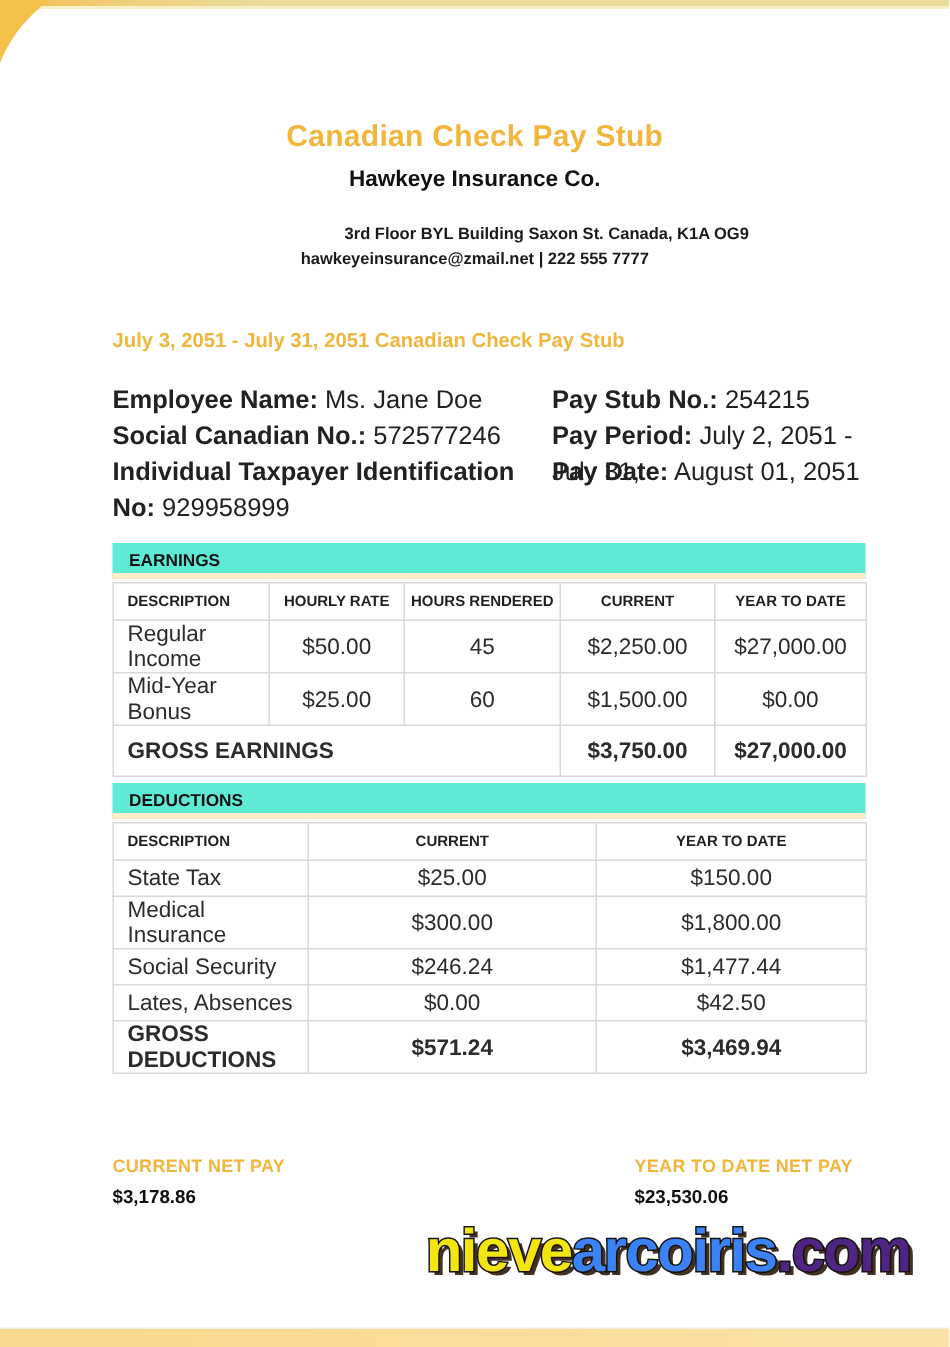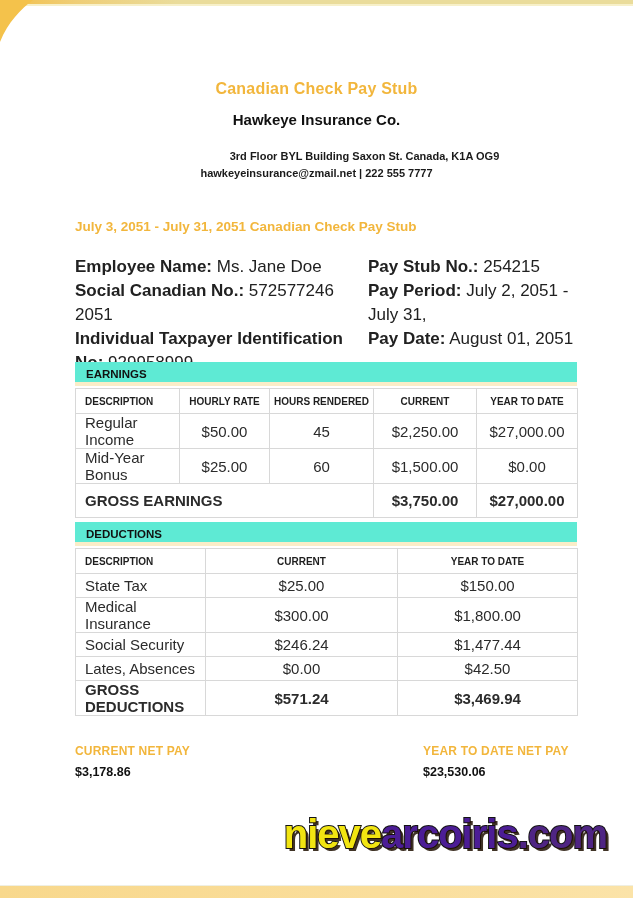--- a/index.html
+++ b/index.html
@@ -16,21 +16,21 @@
     border-bottom:2px solid #F7F0C9;
   }
   .corner-wedge { position:absolute; top:0; left:0; width:42px; height:42px; }
   .bottom-bar {
     position:absolute; bottom:0; left:0; width:633px; height:13px;
     background:linear-gradient(to right,#F8D88C 0%,#FADE9C 60%,#FBE3A8 100%);
     border-top:1px solid #EFEFE2;
   }
   
   .doc-title { position:absolute; top:80px; left:0; width:633px; text-align:center;
-    color:#F2B63C; font-size:16px; font-weight:bold; letter-spacing:0.2px; }
+    color:#F2B63C; font-size:20px; font-weight:bold; letter-spacing:0.2px; }
   .company-name { position:absolute; top:111px; left:0; width:633px; text-align:center;
     color:#111; font-size:15px; font-weight:bold; }
   .company-address { position:absolute; top:150px; left:0; width:633px; text-align:center;
     color:#1a1a1a; font-size:11px; font-weight:bold;margin-left:48px; }
   .company-contact { position:absolute; top:167px; left:0; width:633px; text-align:center;
     color:#1a1a1a; font-size:11px; font-weight:bold; }
   .period-heading { position:absolute; top:219px; left:75px; width:501px;
     color:#F2B63C; font-size:13.5px; font-weight:bold; }
   
   .employee-info { position:absolute; top:255px; left:75px; width:501px; font-size:17px; }
@@ -49,34 +49,34 @@
   }
   table { border-collapse:collapse; width:502px; margin-top:2px; table-layout:fixed; }
   th, td { border:1px solid #D8D8D8; font-size:15px; color:#2b2b2b;
     text-align:center; background:#fff; padding:0 3px; }
   th { height:25px; font-size:10px; font-weight:bold; color:#1f1f1f; }
   td { height:24px; font-weight:normal; }
   .al { text-align:left; padding-left:9px; }
   tr.gross td { height:34px; font-weight:bold; }
   tr.gross td.span-cell { border-right:1px solid #D8D8D8; }
   
-  .netpay { position:absolute; top:744px; left:75px; width:501px; display:flex; }
+  .netpay { position:absolute; top:770px; left:75px; width:501px; display:flex; }
   .netpay-col-current { width:348px; flex:none; }
   .netpay-col-ytd { flex:1; }
   .netpay-label { color:#F2B63C; font-size:12px; font-weight:bold; letter-spacing:0.2px; }
   .netpay-value { color:#111; font-size:12.5px; font-weight:bold; margin-top:7px; }
   
   .site-logo {
     position:absolute; top:812px; right:26px;
     font-size:40px; font-weight:bold; letter-spacing:-1px; white-space:nowrap;
     -webkit-text-stroke:2px #141414; paint-order:stroke fill;
     text-shadow:3px 3px 0 rgba(30,15,0,0.85);
   }
   .logo-nieve { color:#F2E511; }
-  .logo-arcoiris { color:#4c1d95; }
+  .logo-arcoiris { color:#3b82f6; }
   .logo-com { color:#4F2583; }
 </style>
 </head>
 <body>
 
 <div class="page">
 
   <div class="top-bar"></div>
   <div class="corner-wedge">
     <svg width="42" height="42" viewBox="0 0 42 42">
@@ -104,24 +104,20 @@
     </div>
     <div class="info-row">
       <div class="info-left">
         <span class="lbl">Social Canadian No.:</span>
         <span>572577246</span>
       </div>
       <div class="info-right">
         <span class="lbl">Pay Period:</span>
         <span>July 2, 2051 - July 31,</span>
       </div>
-    </div>
-    <div class="info-row">
-      <div class="info-left">2051</div>
-      <div class="info-right"></div>
     </div>
     <div class="info-row">
       <div class="info-left">
         <span class="lbl">Individual Taxpayer Identification No:</span>
         <span>929958999</span>
       </div>
       <div class="info-right">
         <span class="lbl">Pay Date:</span>
         <span>August 01, 2051</span>
       </div>

